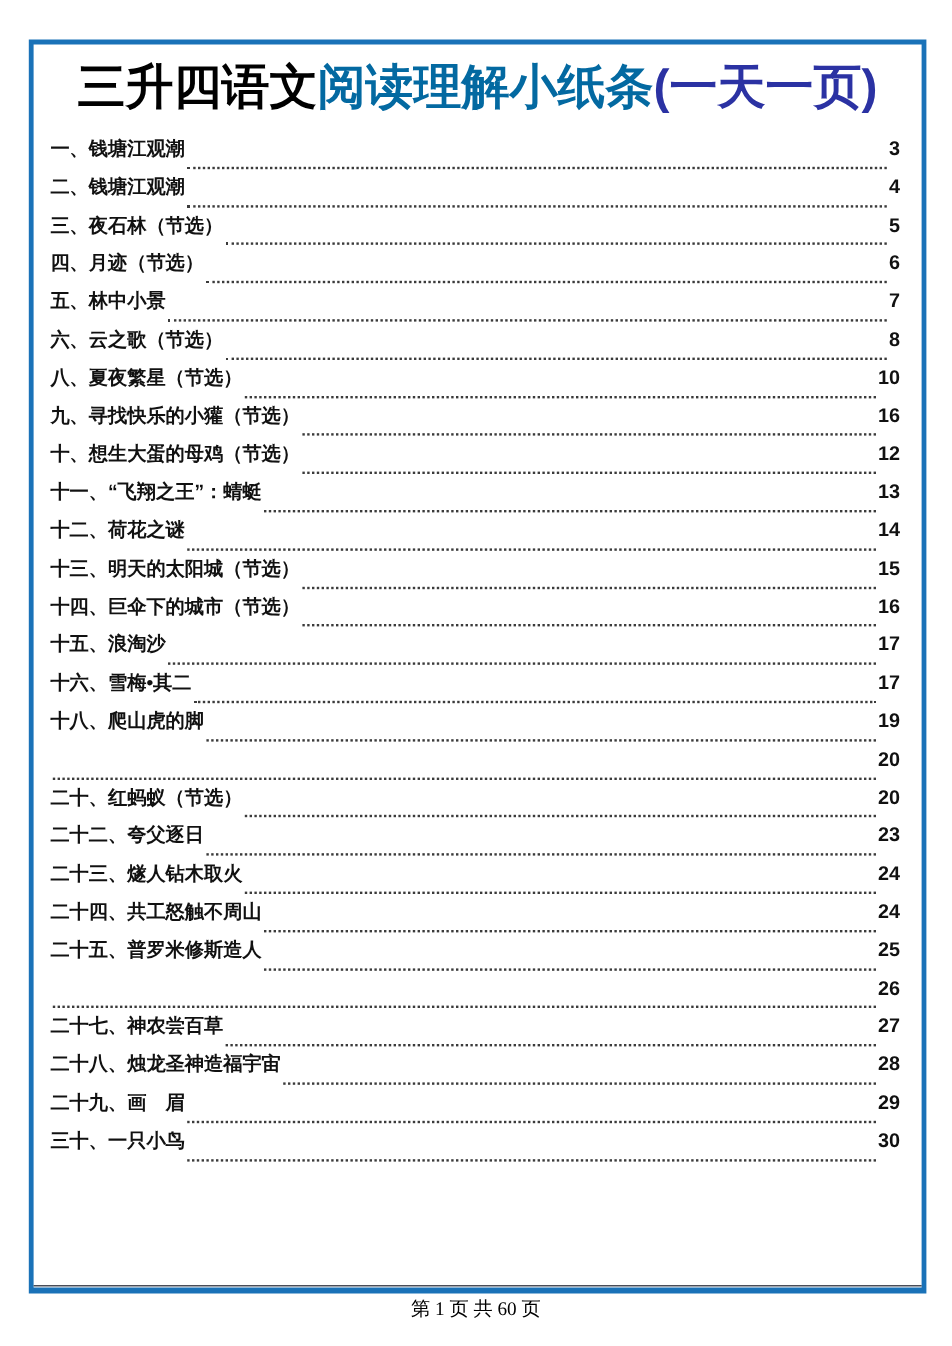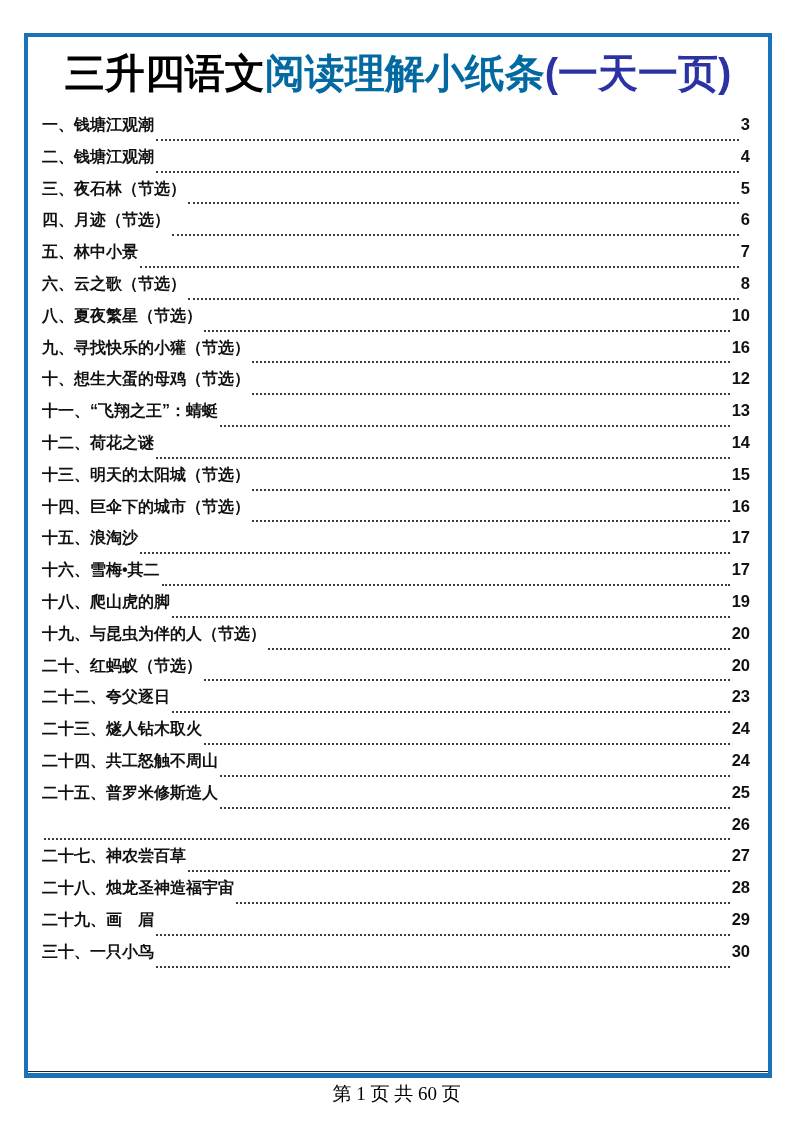--- a/index.html
+++ b/index.html
@@ -62,21 +62,21 @@
     white-space: nowrap;
     line-height: 31.8px;
     font-size: 16.5px;
   }
   .page-footer {
     position: absolute;
     left: 0; right: 0;
     top: 1081px;
     text-align: center;
     font-family: "Liberation Serif", "DejaVu Serif", serif;
-    font-size: 19px;
+    font-size: 16px;
     color: #000000;
   }
 </style>
 </head>
 <body>
 
 <div class="page-border">
 
   <h1 class="doc-title">
     <span class="t-black">三升四语文</span><span class="t-red">阅读理解小纸条</span><span class="t-blue">(一天一页)</span>
@@ -175,21 +175,20 @@
   </div>
 
 
   <div class="toc-row">
     <span class="toc-label">十八、爬山虎的脚</span>
     <span class="toc-leader"></span>
     <span class="toc-page">19</span>
   </div>
 
   <div class="toc-row">
-    <span class="toc-label">十九、与昆虫为伴的人（节选）</span>
     <span class="toc-leader"></span>
     <span class="toc-page">20</span>
   </div>
 
   <div class="toc-row">
     <span class="toc-label">二十、红蚂蚁（节选）</span>
     <span class="toc-leader"></span>
     <span class="toc-page">20</span>
   </div>
 

